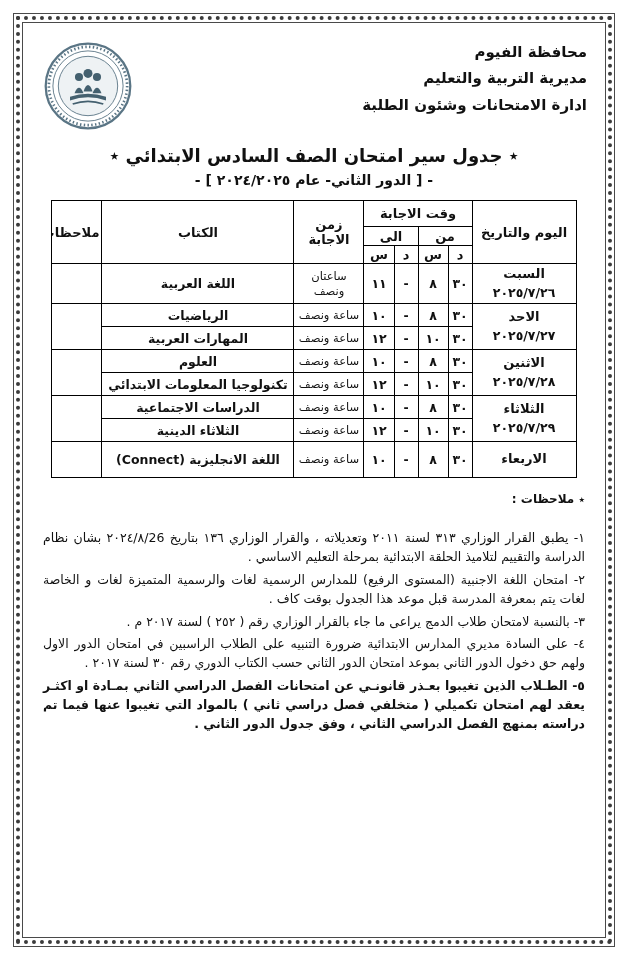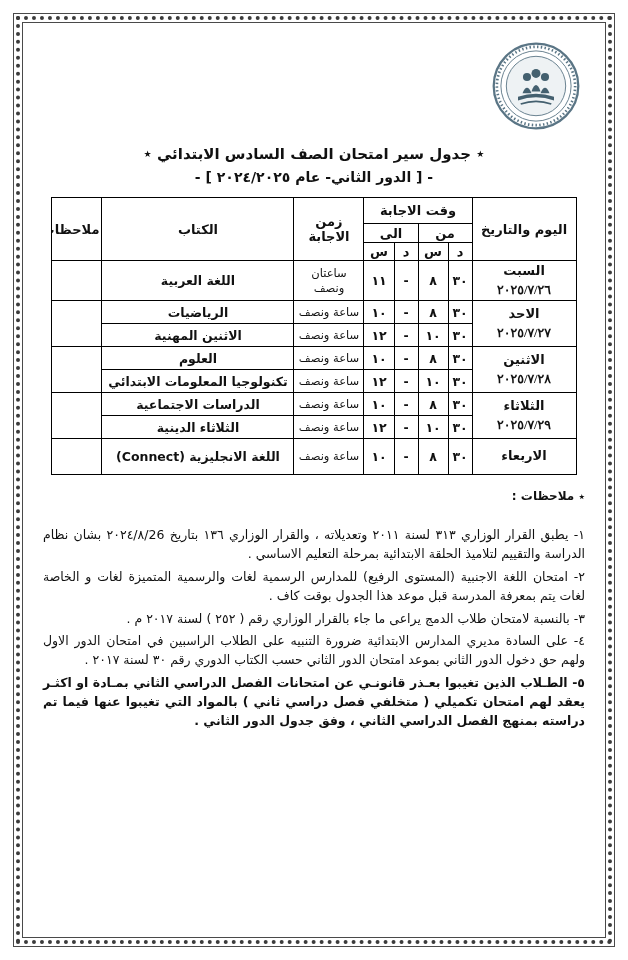--- a/index.html
+++ b/index.html
@@ -10,54 +10,59 @@
   }
   .frame-a{height:100%;box-sizing:border-box;border:1px solid #4a4a4a;padding:2px;}
   .frame-b{height:100%;box-sizing:border-box;border:4px dotted #3c3c3c;padding:2px;}
   .frame-c{height:100%;box-sizing:border-box;border:1px solid #4a4a4a;padding:14px 18px;overflow:hidden;}
 
   .header-row{display:flex;justify-content:space-between;align-items:flex-start;}
   .org-lines{text-align:right;font-weight:bold;font-size:15px;line-height:1.75;padding-top:2px;}
   .logo-wrap{padding:4px 6px 0 2px;}
 
   .title-block{text-align:center;margin-top:10px;}
-  .title-main{font-weight:bold;font-size:15px;}
+  .title-main{font-weight:bold;font-size:18px;}
   .title-sub{font-weight:bold;font-size:14px;margin-top:6px;}
 
   table.schedule{border-collapse:collapse;table-layout:fixed;width:524px;margin:12px auto 0;}
   table.schedule th,table.schedule td{
     border:1px solid #000;text-align:center;vertical-align:middle;
     padding:1px 2px;box-sizing:border-box;overflow:hidden;
   }
   table.schedule thead th{font-weight:bold;font-size:13px;background:#fff;}
   th.small-head{font-size:12px;}
   tr.head-r1{height:26px;}
   tr.head-r2{height:19px;}
   tr.head-r3{height:17px;}
   td.day-cell{font-weight:bold;font-size:13px;line-height:1.45;}
-  td.day-cell .day-date{font-size:12.5px;font-family:Liberation Serif, serif;}
+  td.day-cell .day-date{font-size:12.5px;}
   td.time-cell{font-weight:bold;font-size:12.5px;}
   td.duration-cell{font-size:11.5px;line-height:1.25;}
   td.subject-cell{font-weight:bold;font-size:12.5px;}
   td.notes-cell{background:#fff;}
 
   .notes-block{margin-top:14px;padding:0 2px;}
   .notes-title{font-weight:bold;font-size:12px;margin-bottom:22px;}
   .note{font-size:12.5px;line-height:1.55;text-align:justify;text-align-last:right;margin-bottom:3px;}
   .note-bold{font-weight:bold;}
 </style>
 </head>
 <body>
 
 <div class="page">
   <div class="frame-a">
     <div class="frame-b">
       <div class="frame-c">
 
         <div class="header-row">
+          <div class="org-lines">
+            <div>محافظة الفيوم</div>
+            <div>مديرية التربية والتعليم</div>
+            <div>ادارة الامتحانات وشئون الطلبة</div>
+          </div>
           <div class="logo-wrap">
             <svg width="90" height="90" viewBox="0 0 100 100">
               <circle cx="50" cy="50" r="47" fill="none" stroke="#5a7585" stroke-width="2.5"></circle>
               <circle cx="50" cy="50" r="43.5" fill="none" stroke="#5a7585" stroke-width="3" stroke-dasharray="1.6 2.6"></circle>
               <circle cx="50" cy="50" r="39" fill="none" stroke="#5a7585" stroke-width="1"></circle>
               <circle cx="50" cy="50" r="33" fill="#eef2f4" stroke="#5a7585" stroke-width="1"></circle>
               <circle cx="40" cy="40" r="4.5" fill="#44606f"></circle>
               <circle cx="50" cy="36" r="5" fill="#44606f"></circle>
               <circle cx="60" cy="40" r="4.5" fill="#44606f"></circle>
               <path d="M35 58 Q40 46 45 58 Z" fill="#44606f"></path>
@@ -130,21 +135,21 @@
                 <td class="duration-cell">ساعة ونصف</td>
                 <td class="subject-cell">الرياضيات</td>
                 <td class="notes-cell" rowspan="2"></td>
               </tr>
               <tr style="height: 23px;">
                 <td class="time-cell">٣٠</td>
                 <td class="time-cell">١٠</td>
                 <td class="time-cell">-</td>
                 <td class="time-cell">١٢</td>
                 <td class="duration-cell">ساعة ونصف</td>
-                <td class="subject-cell">الاثنين المهنية</td>
+                <td class="subject-cell">المهارات العربية</td>
               </tr>
               <tr style="height: 23px;">
                 <td class="day-cell" rowspan="2">
                   <div class="day-name">الاثنين</div>
                   <div class="day-date">٢٠٢٥/٧/٢٨</div>
                 </td>
                 <td class="time-cell">٣٠</td>
                 <td class="time-cell">٨</td>
                 <td class="time-cell">-</td>
                 <td class="time-cell">١٠</td>

